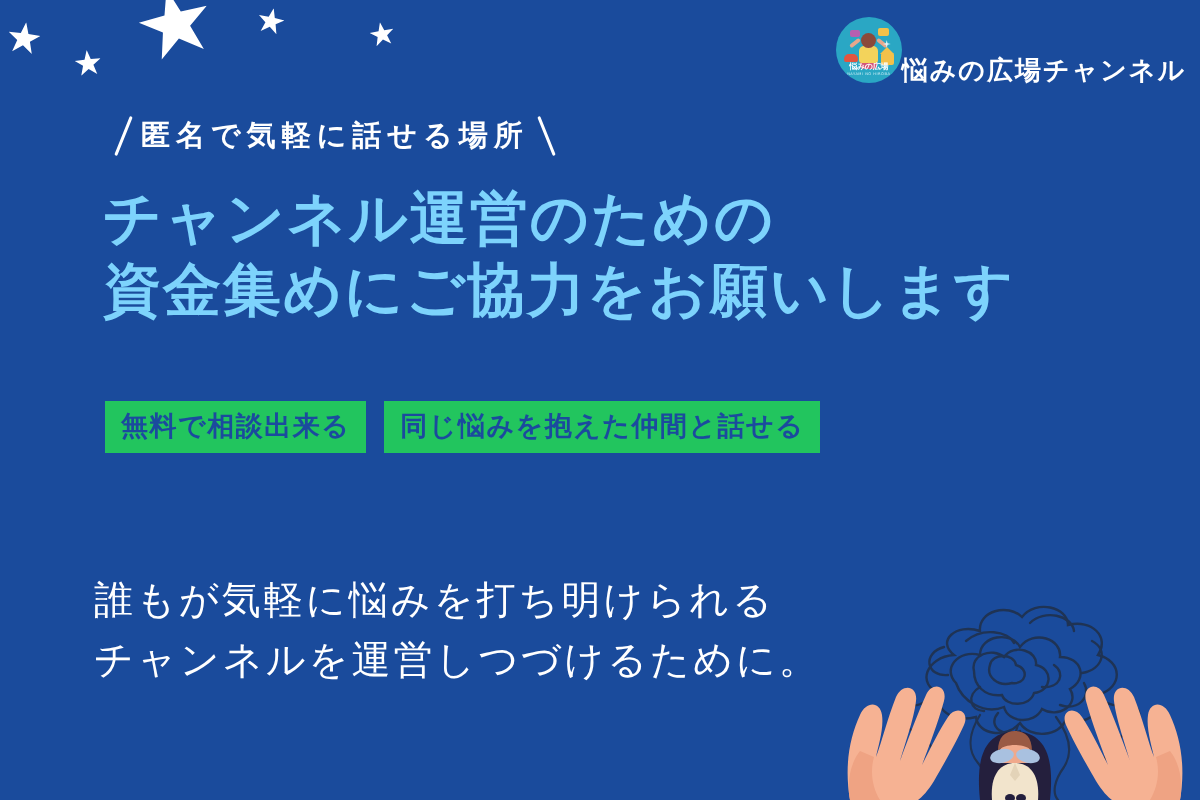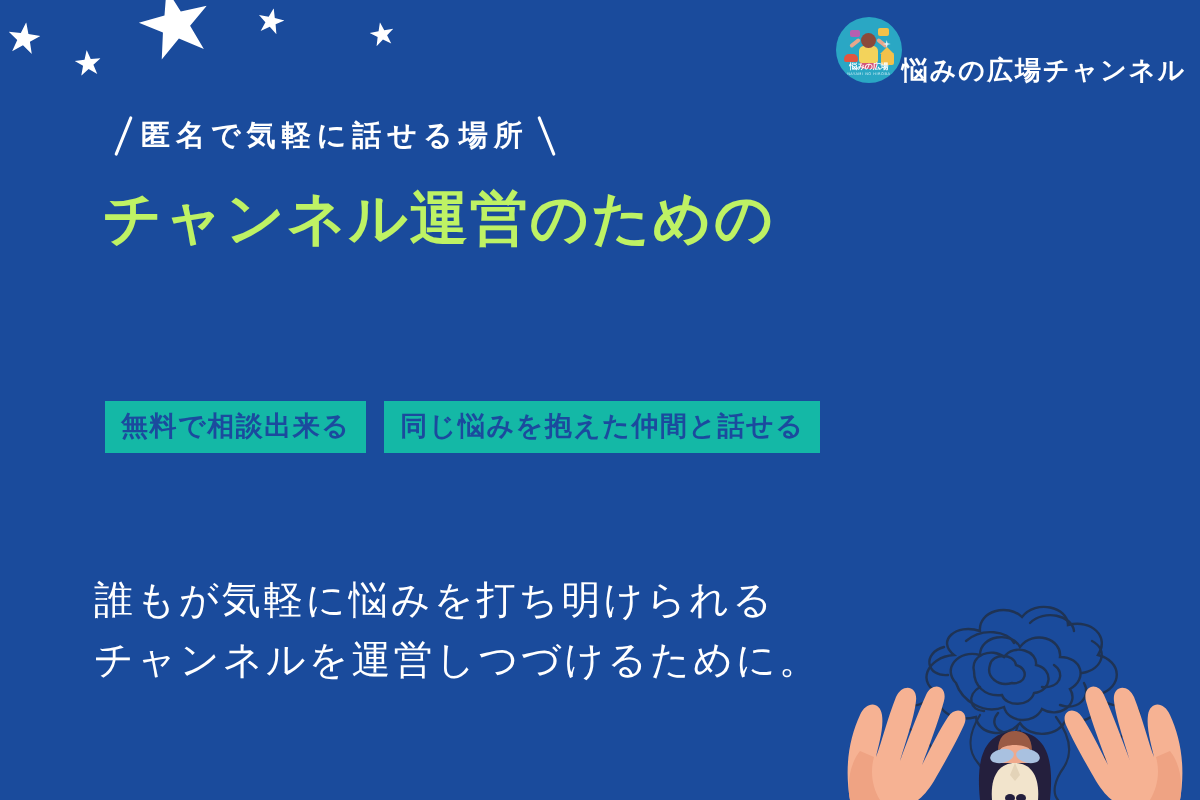--- a/index.html
+++ b/index.html
@@ -138,42 +138,42 @@
     font-weight: 700;
     letter-spacing: 6px;
     white-space: nowrap;
   }
 
   
   #headline {
     position: absolute;
     left: 103px;
     top: 182px;
-    color: #bef264;
+    color: #7dd3fc;
     font-size: 58px;
     font-weight: 700;
     line-height: 72px;
     letter-spacing: 2px;
     white-space: nowrap;
   }
 
   
   #tags {
     position: absolute;
     left: 105px;
     top: 401px;
     width: 980px;
   }
   .tag-row {
     display: flex;
     gap: 18px;
     margin-bottom: 16px;
   }
   .tag {
-    background: #14b8a6;
+    background: #22c55e;
     color: #1b4a9e;
     font-size: 27px;
     font-weight: 700;
     letter-spacing: 1.5px;
     padding: 6px 16px 8px 16px;
     line-height: 38px;
     white-space: nowrap;
     box-sizing: border-box;
   }
 
@@ -234,20 +234,21 @@
   </div>
 
   <div id="kicker">
     <span class="kicker-slash left"></span>
     <span id="kicker-text">匿名で気軽に話せる場所</span>
     <span class="kicker-slash right"></span>
   </div>
 
   <div id="headline">
     <div>チャンネル運営のための</div>
+    <div>資金集めにご協力をお願いします</div>
   </div>
 
   <div id="tags">
     <div class="tag-row">
       <div class="tag">無料で相談出来る</div>
       <div class="tag">同じ悩みを抱えた仲間と話せる</div>
     </div>
   </div>
 
   <div id="body-copy">

